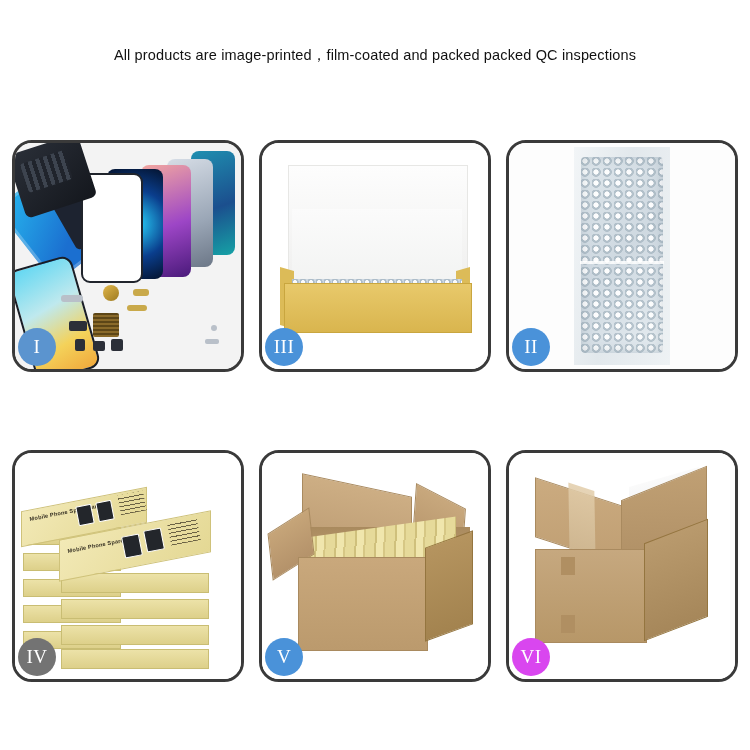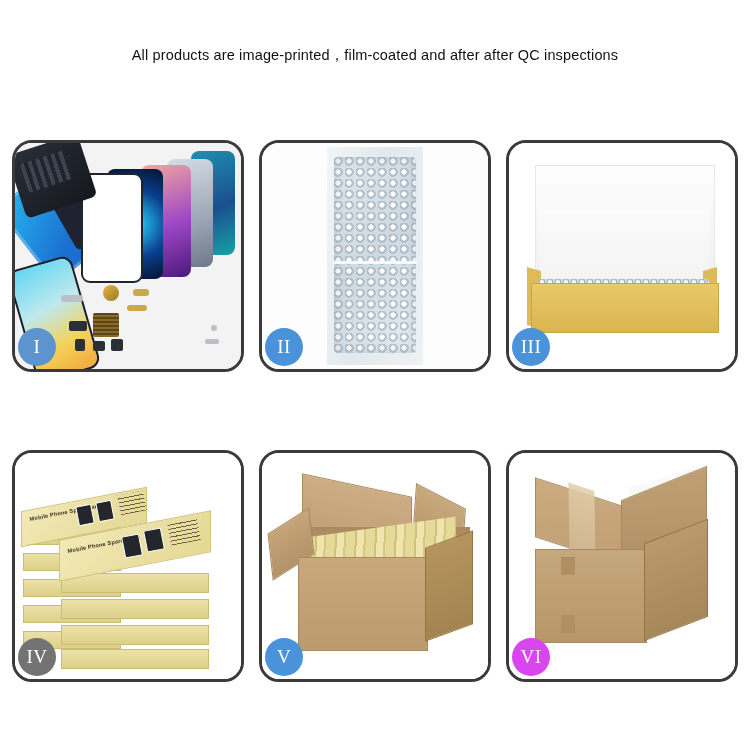--- a/index.html
+++ b/index.html
@@ -286,21 +286,21 @@
   .seal-wrap {
     position:absolute; left:120px; top:24px; width:70px; height:26px;
     background: linear-gradient(180deg,rgba(250,250,250,.95),rgba(236,238,240,.7));
     transform: skewY(-16deg);
   }
 </style>
 </head>
 <body>
 
 <div id="header">
-  <div id="page-subtitle">All products are image-printed，film-coated and after after QC inspections</div>
+  <div id="page-subtitle">All products are image-printed，film-coated and packed packed QC inspections</div>
 </div>
 
 <div id="panel-grid">
 
   <div class="panel">
     <div class="panel-media">
       <div class="scene-parts">
         <div class="ph ph-blue-back"></div>
         <div class="ph ph-dark-mini"></div>
         <div class="ph ph-teal"></div>
@@ -323,44 +323,44 @@
         <div class="chip silver" style="left:196px;top:182px;width:6px;height:6px;border-radius:50%;"></div>
       </div>
     </div>
     <div class="badge" style="background:#5b94cf;">
       <span>I</span>
     </div>
   </div>
 
   <div class="panel">
     <div class="panel-media">
-      <div class="scene-bubble">
-        <div class="bubble-sleeve"></div>
-        <div class="bubble-pack"></div>
-        <div class="bubble-seam"></div>
-      </div>
-    </div>
-    <div class="badge" style="background:#4a92d9;">
-      <span>II</span>
-    </div>
-  </div>
-
-  <div class="panel">
-    <div class="panel-media">
       <div class="scene-mailer">
         <div class="mailer-lid"></div>
         <div class="mailer-foam"></div>
         <div class="mailer-flap-l"></div>
         <div class="mailer-flap-r"></div>
         <div class="mailer-inner-bubbles"></div>
         <div class="mailer-body"></div>
       </div>
     </div>
     <div class="badge" style="background:#4a92d9;">
       <span>III</span>
+    </div>
+  </div>
+
+  <div class="panel">
+    <div class="panel-media">
+      <div class="scene-bubble">
+        <div class="bubble-sleeve"></div>
+        <div class="bubble-pack"></div>
+        <div class="bubble-seam"></div>
+      </div>
+    </div>
+    <div class="badge" style="background:#4a92d9;">
+      <span>II</span>
     </div>
   </div>
 
   <div class="panel">
     <div class="panel-media">
       <div class="scene-stack">
 
         <div class="sbox" style="left:8px;  top:74px;  width:96px; height:16px;"></div>
         <div class="sbox" style="left:8px;  top:100px; width:96px; height:16px;"></div>
         <div class="sbox" style="left:8px;  top:126px; width:96px; height:16px;"></div>

